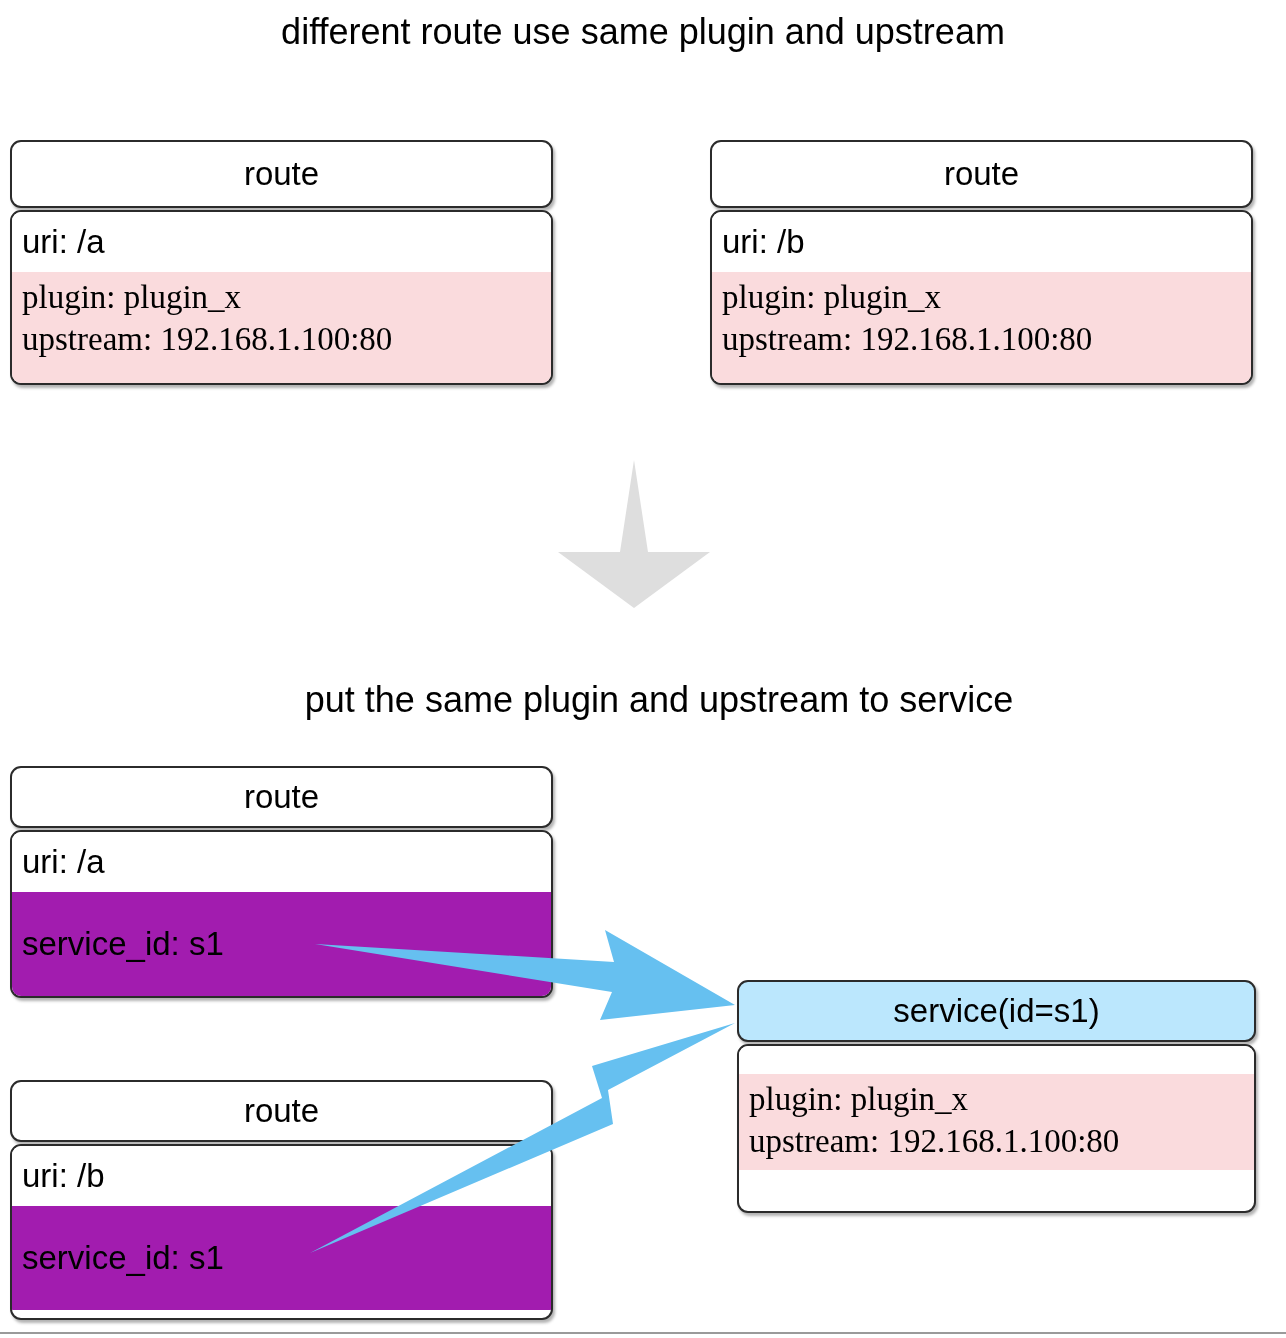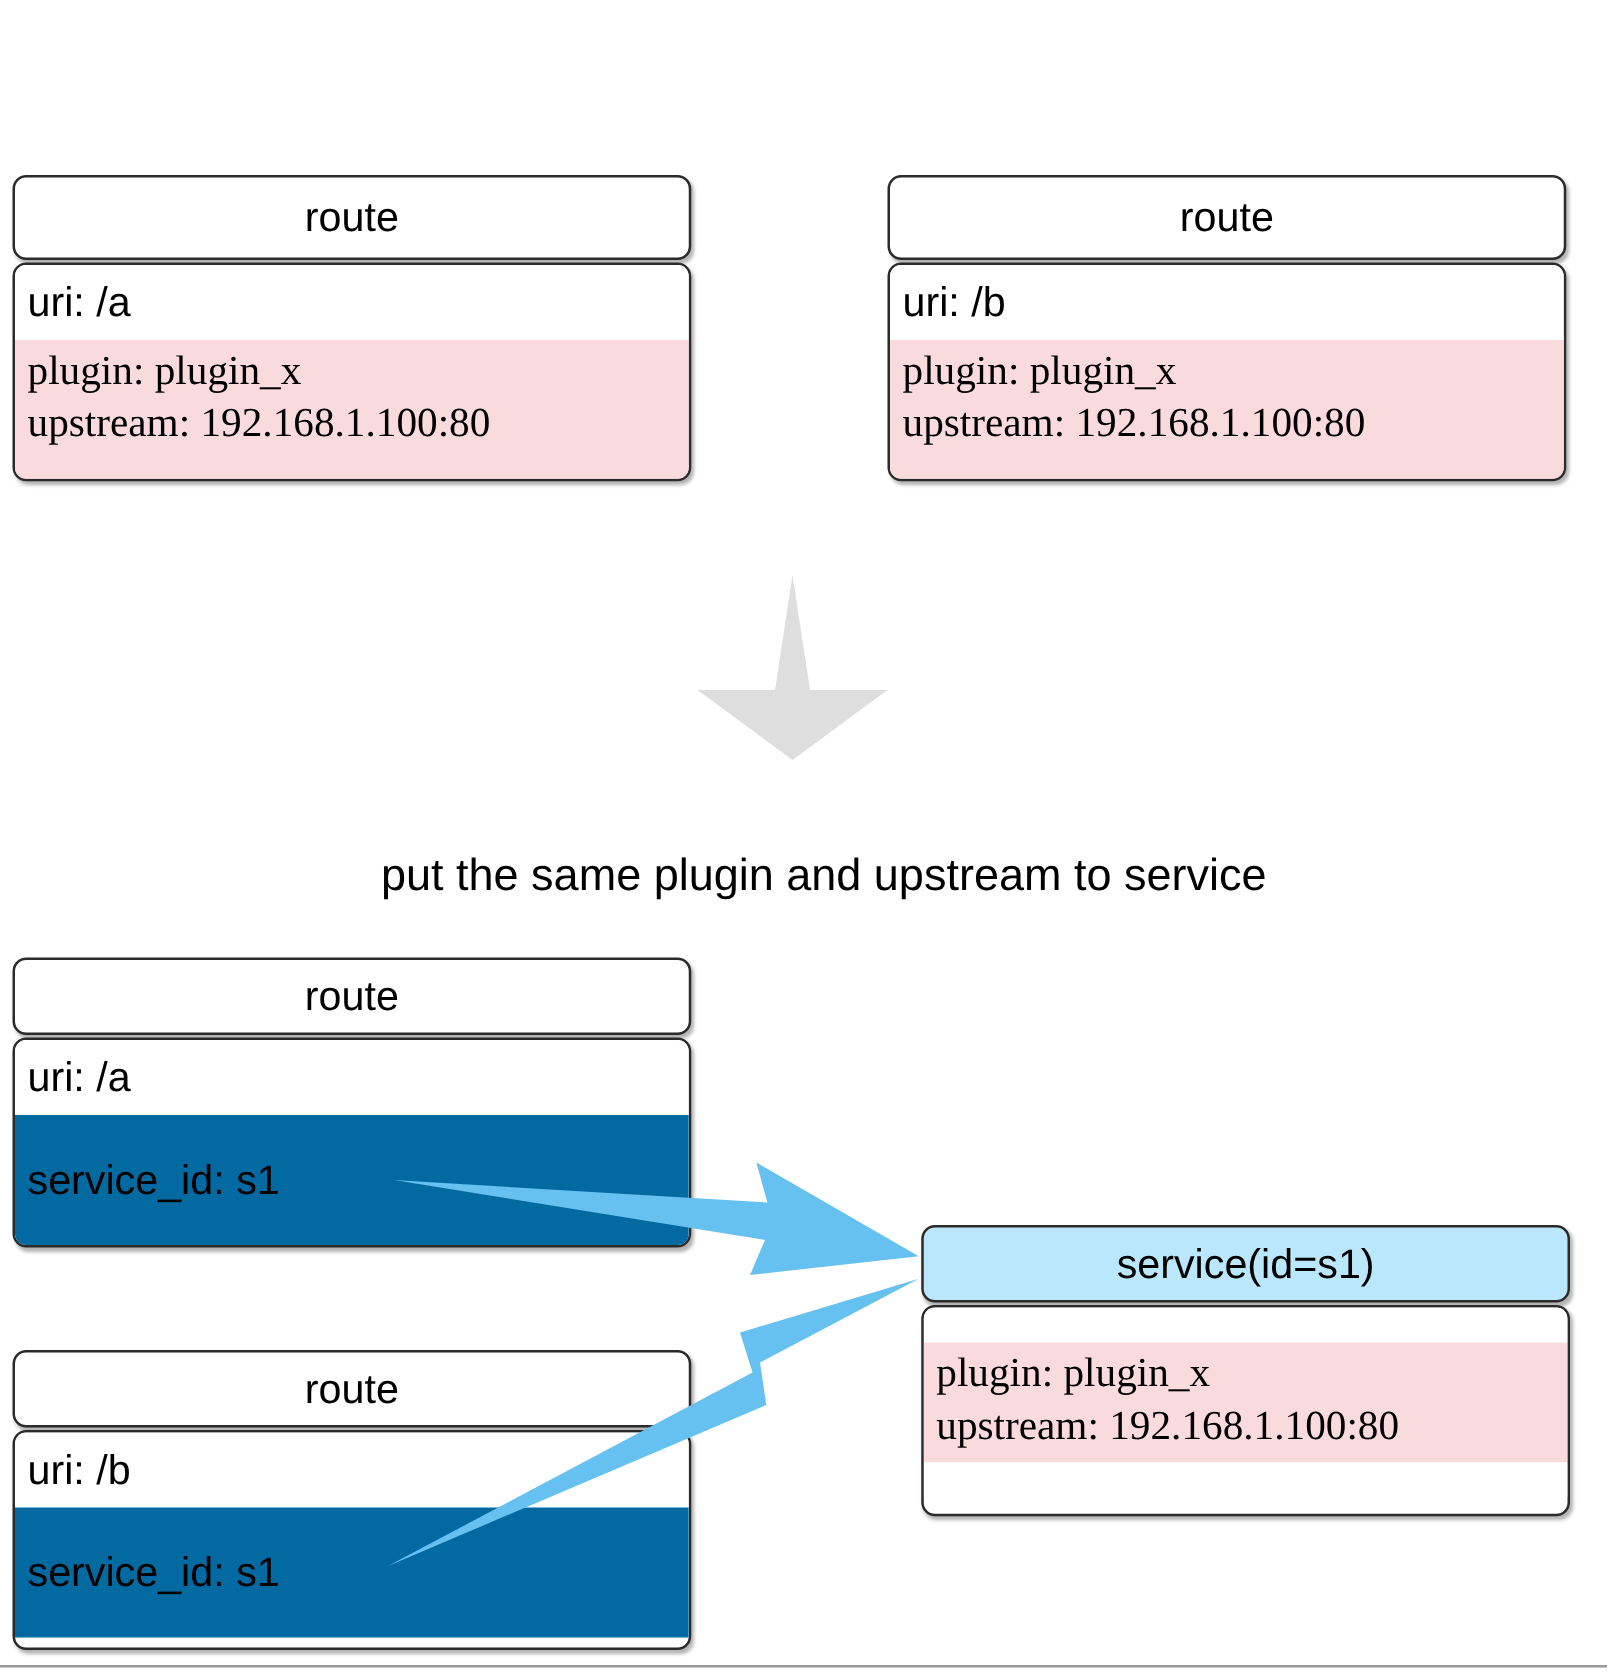--- a/index.html
+++ b/index.html
@@ -68,21 +68,21 @@
     box-sizing: border-box;
     padding: 13px 10px;
     font-size: 33px;
     line-height: 38px;
     color: #000000;
     white-space: nowrap;
     display: flex;
     align-items: center;
   }
   .row.plain  { background: #ffffff; }
-  .row.blue   { background: #0369a1; }
+  .row.blue   { background: #a21caf; }
   .band {
     box-sizing: border-box;
     padding: 0 10px;
     display: block;
   }
   .band.pink { background: #fadbdd; font-family: Liberation Serif, serif; }
   .band .line {
     font-size: 33px;
     line-height: 42px;
     white-space: nowrap;
@@ -138,20 +138,21 @@
     width: 1286px;
     height: 2px;
     background: #9a9a9a;
   }
 </style>
 </head>
 <body>
 
 <div id="canvas">
 
+  <div class="diagram-title" id="title-top">different route use same plugin and upstream</div>
 
   <div class="entity" id="route-a">
     <div class="ent-header">
       <span class="ent-title">route</span>
     </div>
     <div class="ent-body">
       <div class="row plain h-uri">uri: /a</div>
       <div class="band pink h-pink-2">
         <div class="line">plugin: plugin_x</div>
         <div class="line">upstream: 192.168.1.100:80</div>

